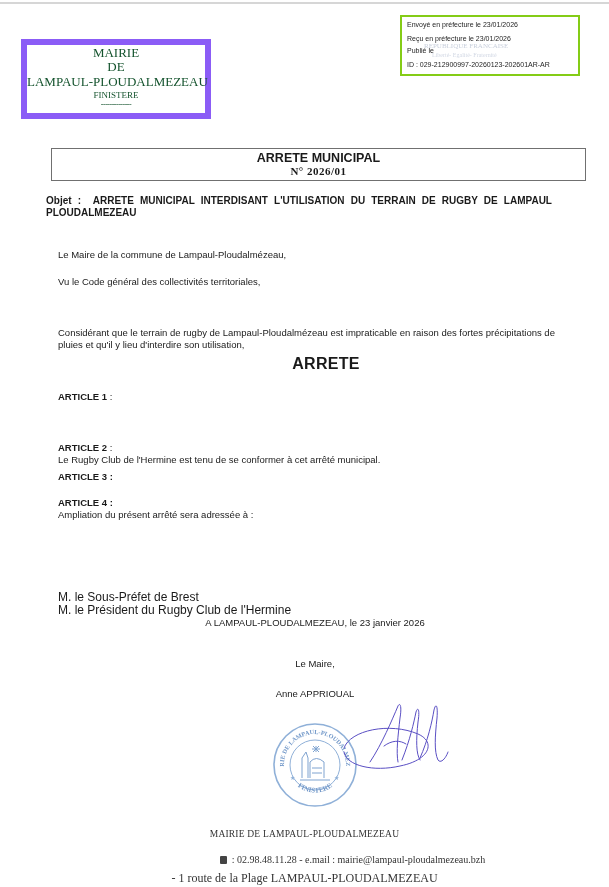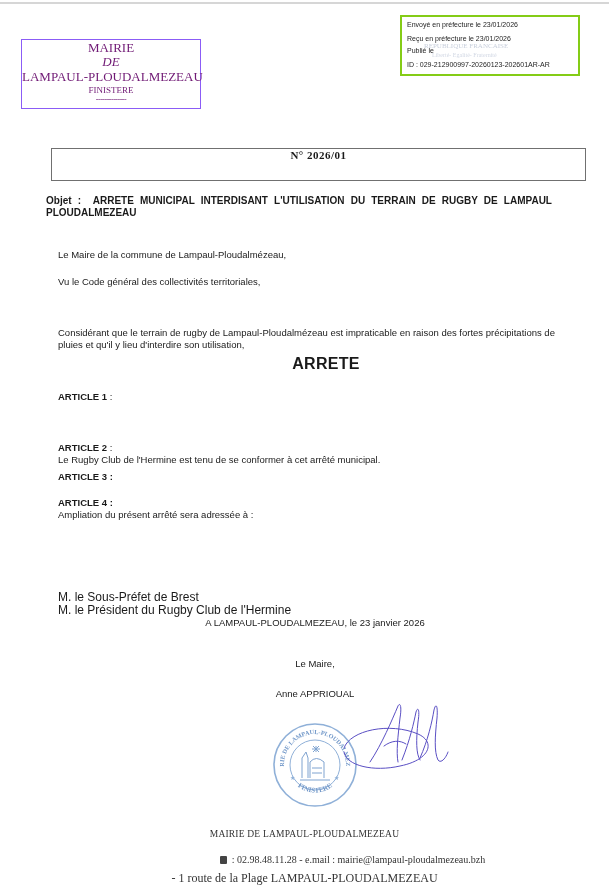--- a/index.html
+++ b/index.html
@@ -4,25 +4,25 @@
 <style>
   html, body { margin: 0; padding: 0; }
   body {
     width: 609px; height: 887px; background: #ffffff; position: relative; overflow: hidden;
     font-family: "Liberation Sans", sans-serif; color: #1a1a1a;
   }
   .topline { position: absolute; left: 0; top: 2px; width: 609px; height: 2px; background: #d6d6d6; }
 
   .mairie-box {
     position: absolute; left: 21px; top: 39px; width: 178px; height: 68px;
-    border: 1px solid #8b5cf6; text-align: center; color: #701a75;
+    border: 6px solid #8b5cf6; text-align: center; color: #14532d;
     font-family: "Liberation Serif", serif;
   }
   .mairie-box .l1 { font-size: 13px; line-height: 14px; margin-top: 1px; }
-  .mairie-box .l2 { font-size: 13px; line-height: 14px; font-style: italic; }
+  .mairie-box .l2 { font-size: 13px; line-height: 14px; }
   .mairie-box .l3 { font-size: 13px; line-height: 15px; white-space: nowrap; }
   .mairie-box .l4 { font-size: 9px; line-height: 12px; }
   .mairie-box .l5 { font-size: 8px; line-height: 8px; letter-spacing: -0.5px; }
 
   .pref-box {
     position: absolute; left: 400px; top: 15px; width: 172px; height: 57px;
     border: 2px solid #84cc16; font-size: 7px; color: #1e1e1e; padding-left: 4px;
   }
   .pref-box .row { position: absolute; left: 5px; white-space: nowrap; }
   .pref-box .r1 { top: 4px; }
@@ -93,20 +93,21 @@
 <div class="pref-box">
   <div class="wm1">REPUBLIQUE FRANCAISE</div>
   <div class="wm2">Liberté- Egalité- Fraternité</div>
   <div class="row r1">Envoyé en préfecture le 23/01/2026</div>
   <div class="row r2">Reçu en préfecture le 23/01/2026</div>
   <div class="row r3">Publié le</div>
   <div class="row r4">ID : 029-212900997-20260123-202601AR-AR</div>
 </div>
 
 <div class="title-box">
+  <div class="t1">ARRETE MUNICIPAL</div>
   <div class="t2">N° 2026/01</div>
 </div>
 
 <div class="objet">
   <span class="lbl">Objet :</span>
   <span>ARRETE MUNICIPAL INTERDISANT L'UTILISATION DU TERRAIN DE RUGBY DE LAMPAUL PLOUDALMEZEAU</span>
 </div>
 
 <div class="para p1">Le Maire de la commune de Lampaul-Ploudalmézeau,</div>
 <div class="para p2">Vu le Code général des collectivités territoriales,</div>

